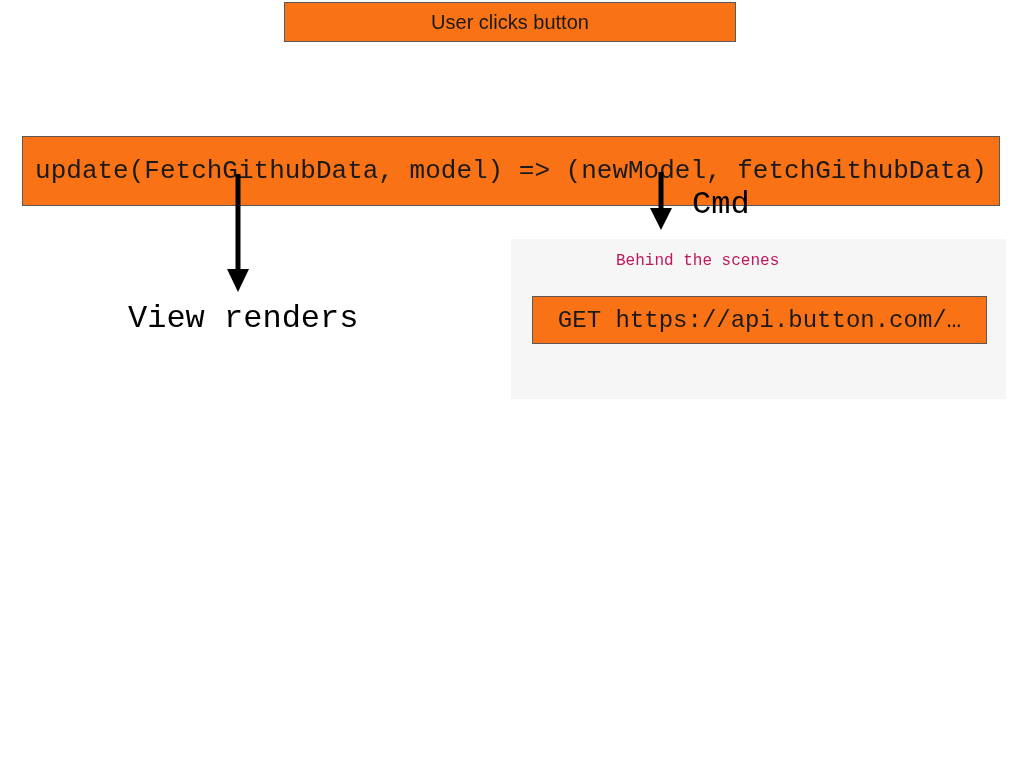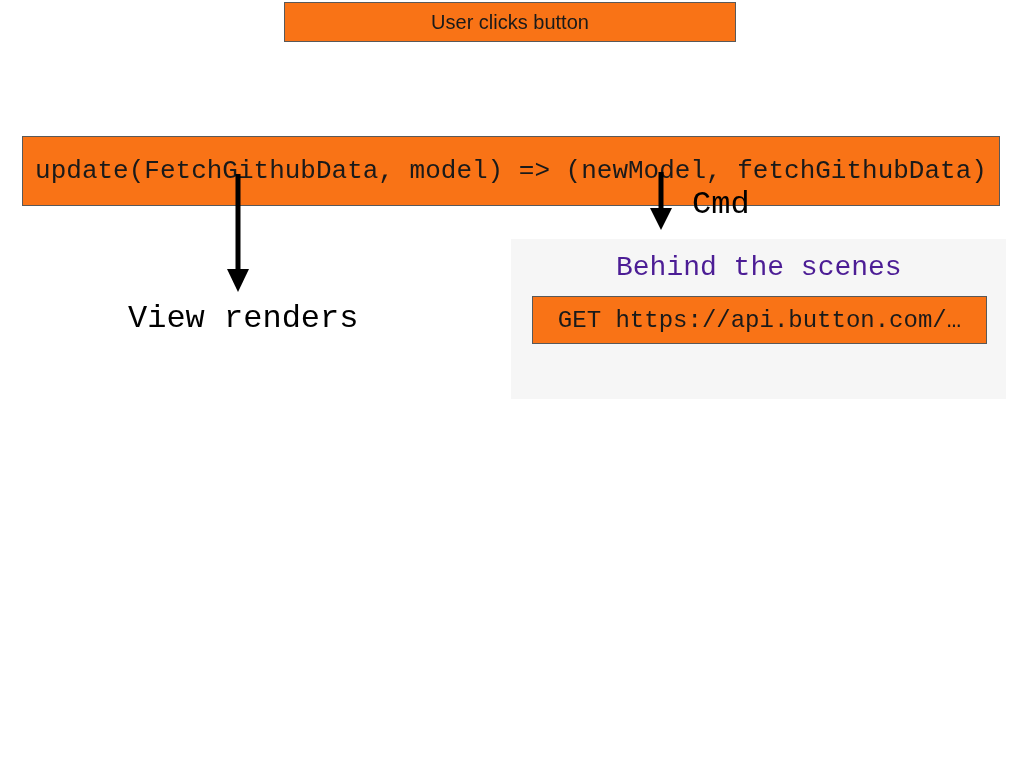--- a/index.html
+++ b/index.html
@@ -73,23 +73,23 @@
       left: 511px;
       top: 239px;
       width: 495px;
       height: 160px;
       background: #f6f6f6;
     }
     .behind-title {
       position: absolute;
       left: 616px;
       top: 252px;
-      font-size: 28px;
+      font-size: 16px;
       font-family: 'Courier New', Courier, monospace;
-      color: #4c1d95;
+      color: #be185d;
     }
     .box-get {
       left: 532px;
       top: 296px;
       width: 455px;
       height: 48px;
       font-size: 24px;
       font-family: 'Courier New', Courier, monospace;
       color: #1a1a1a;
     }

